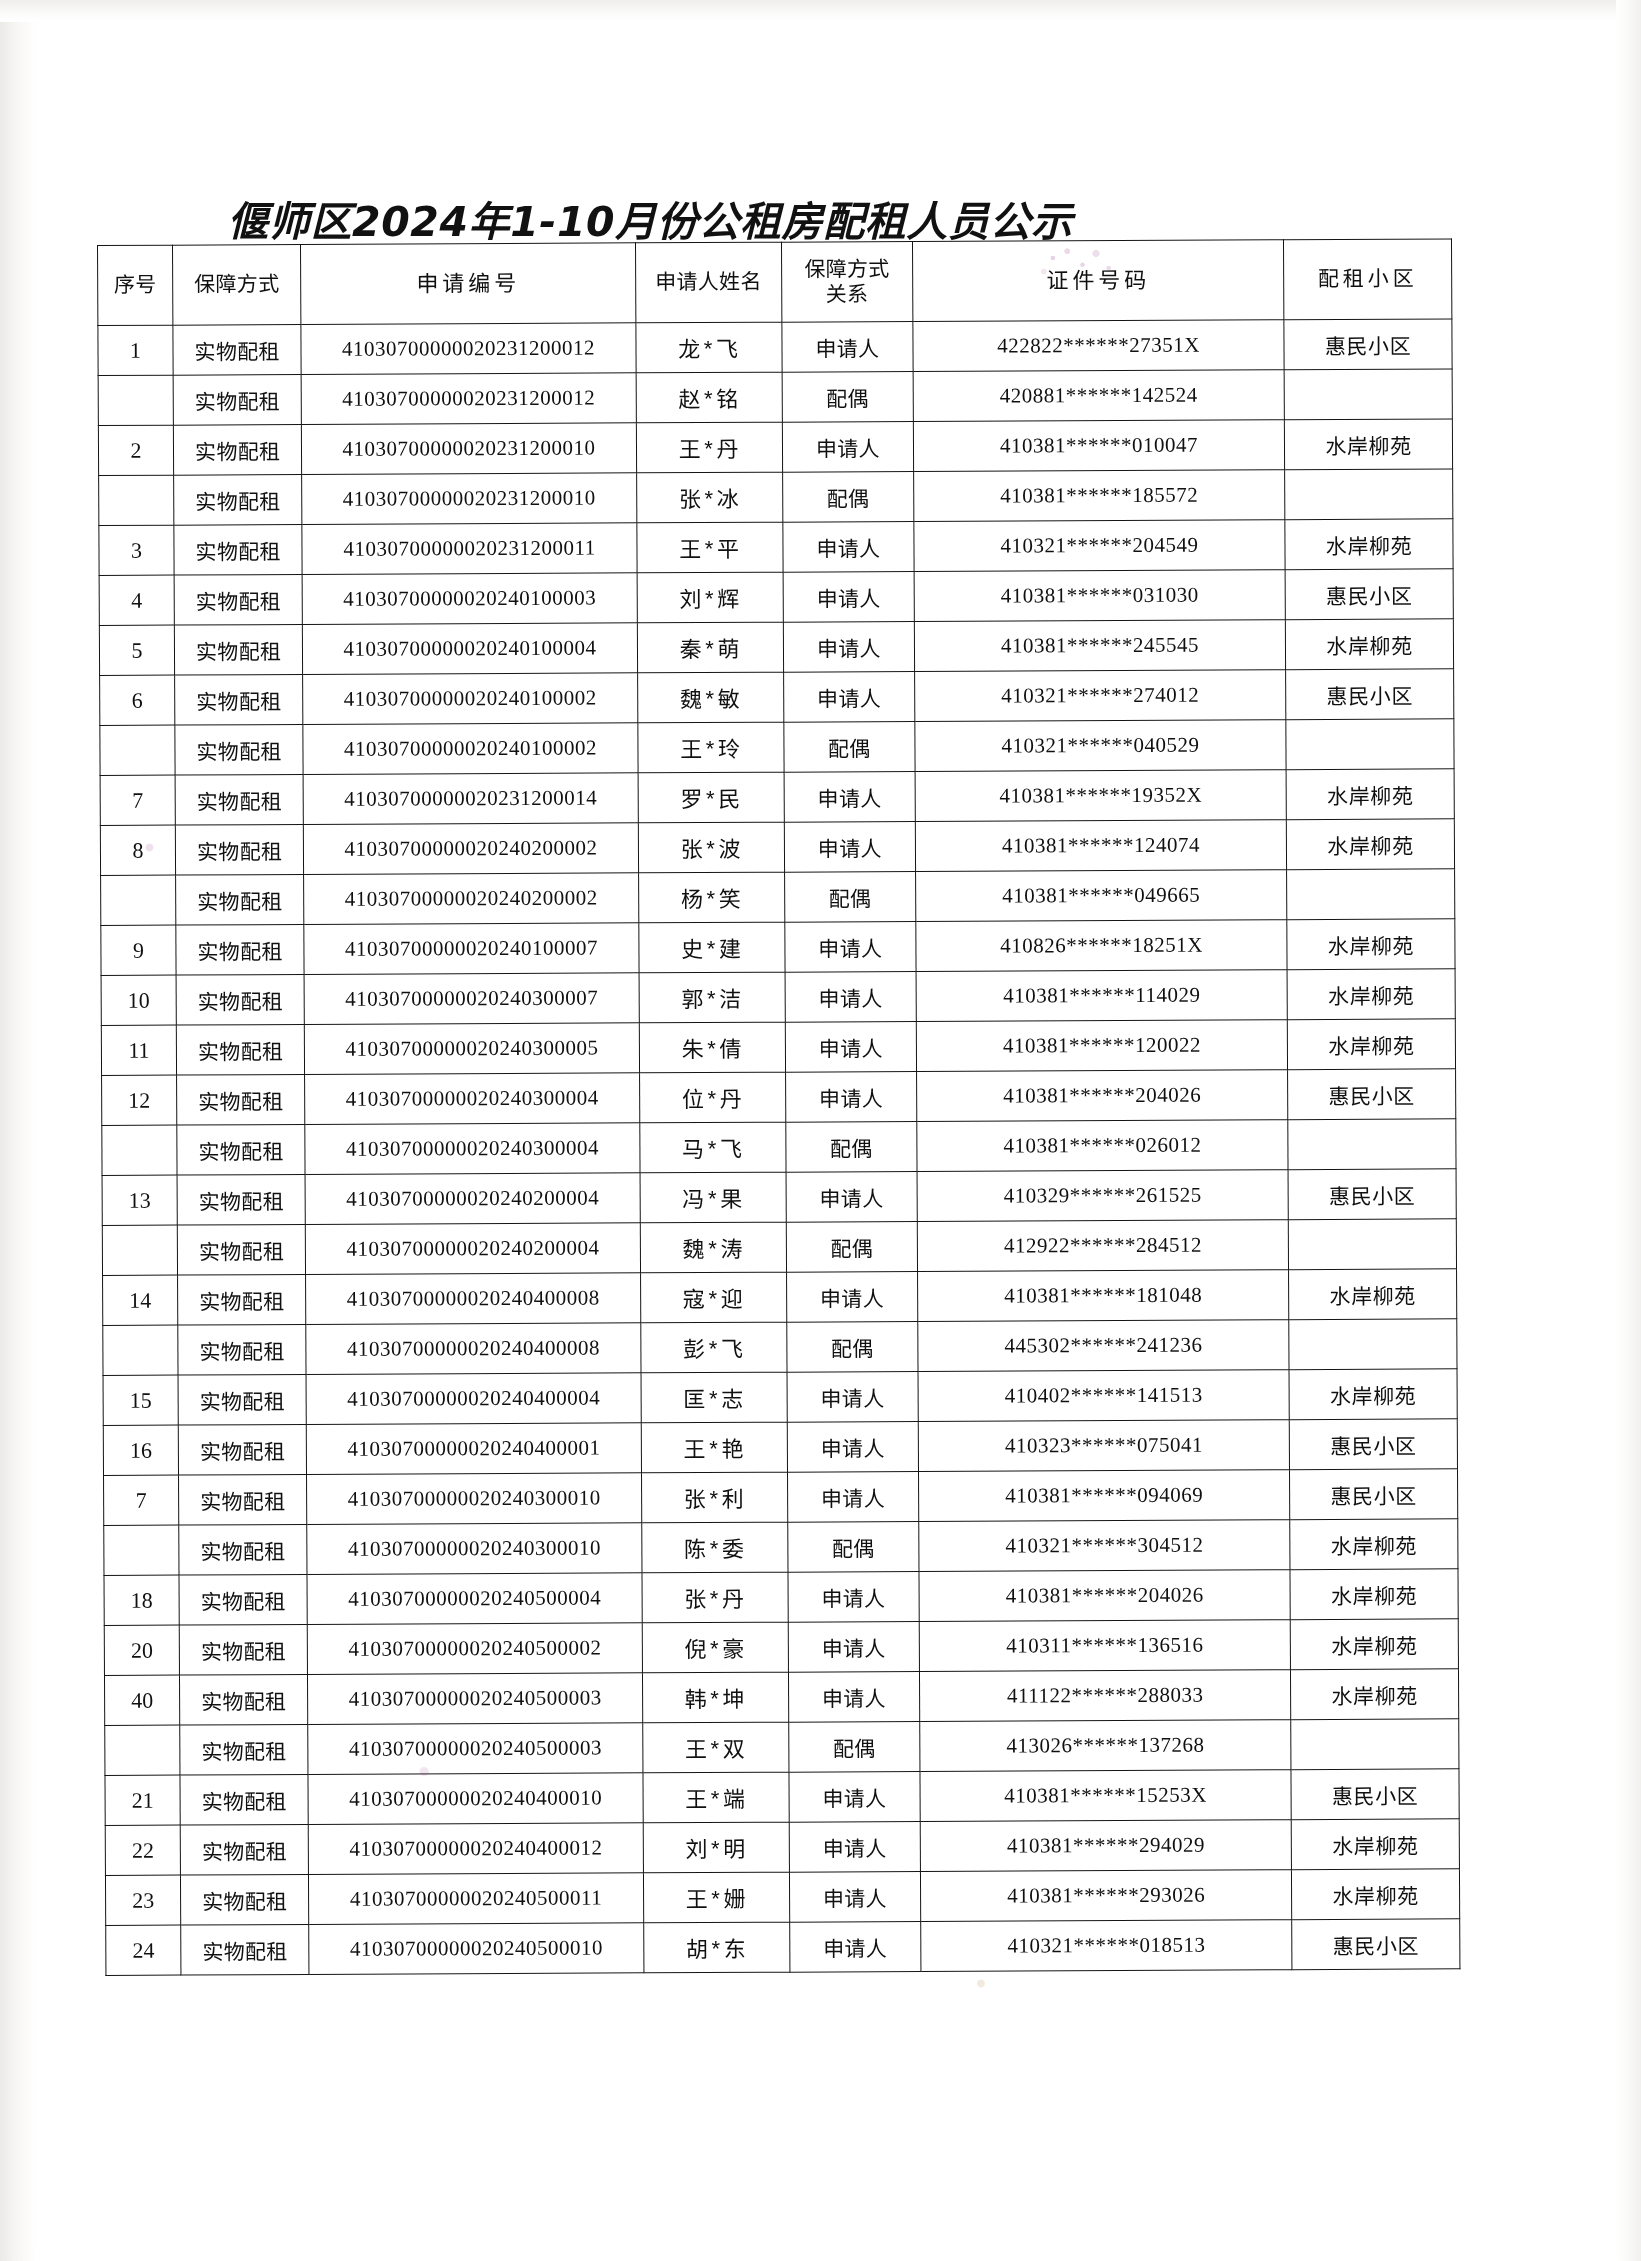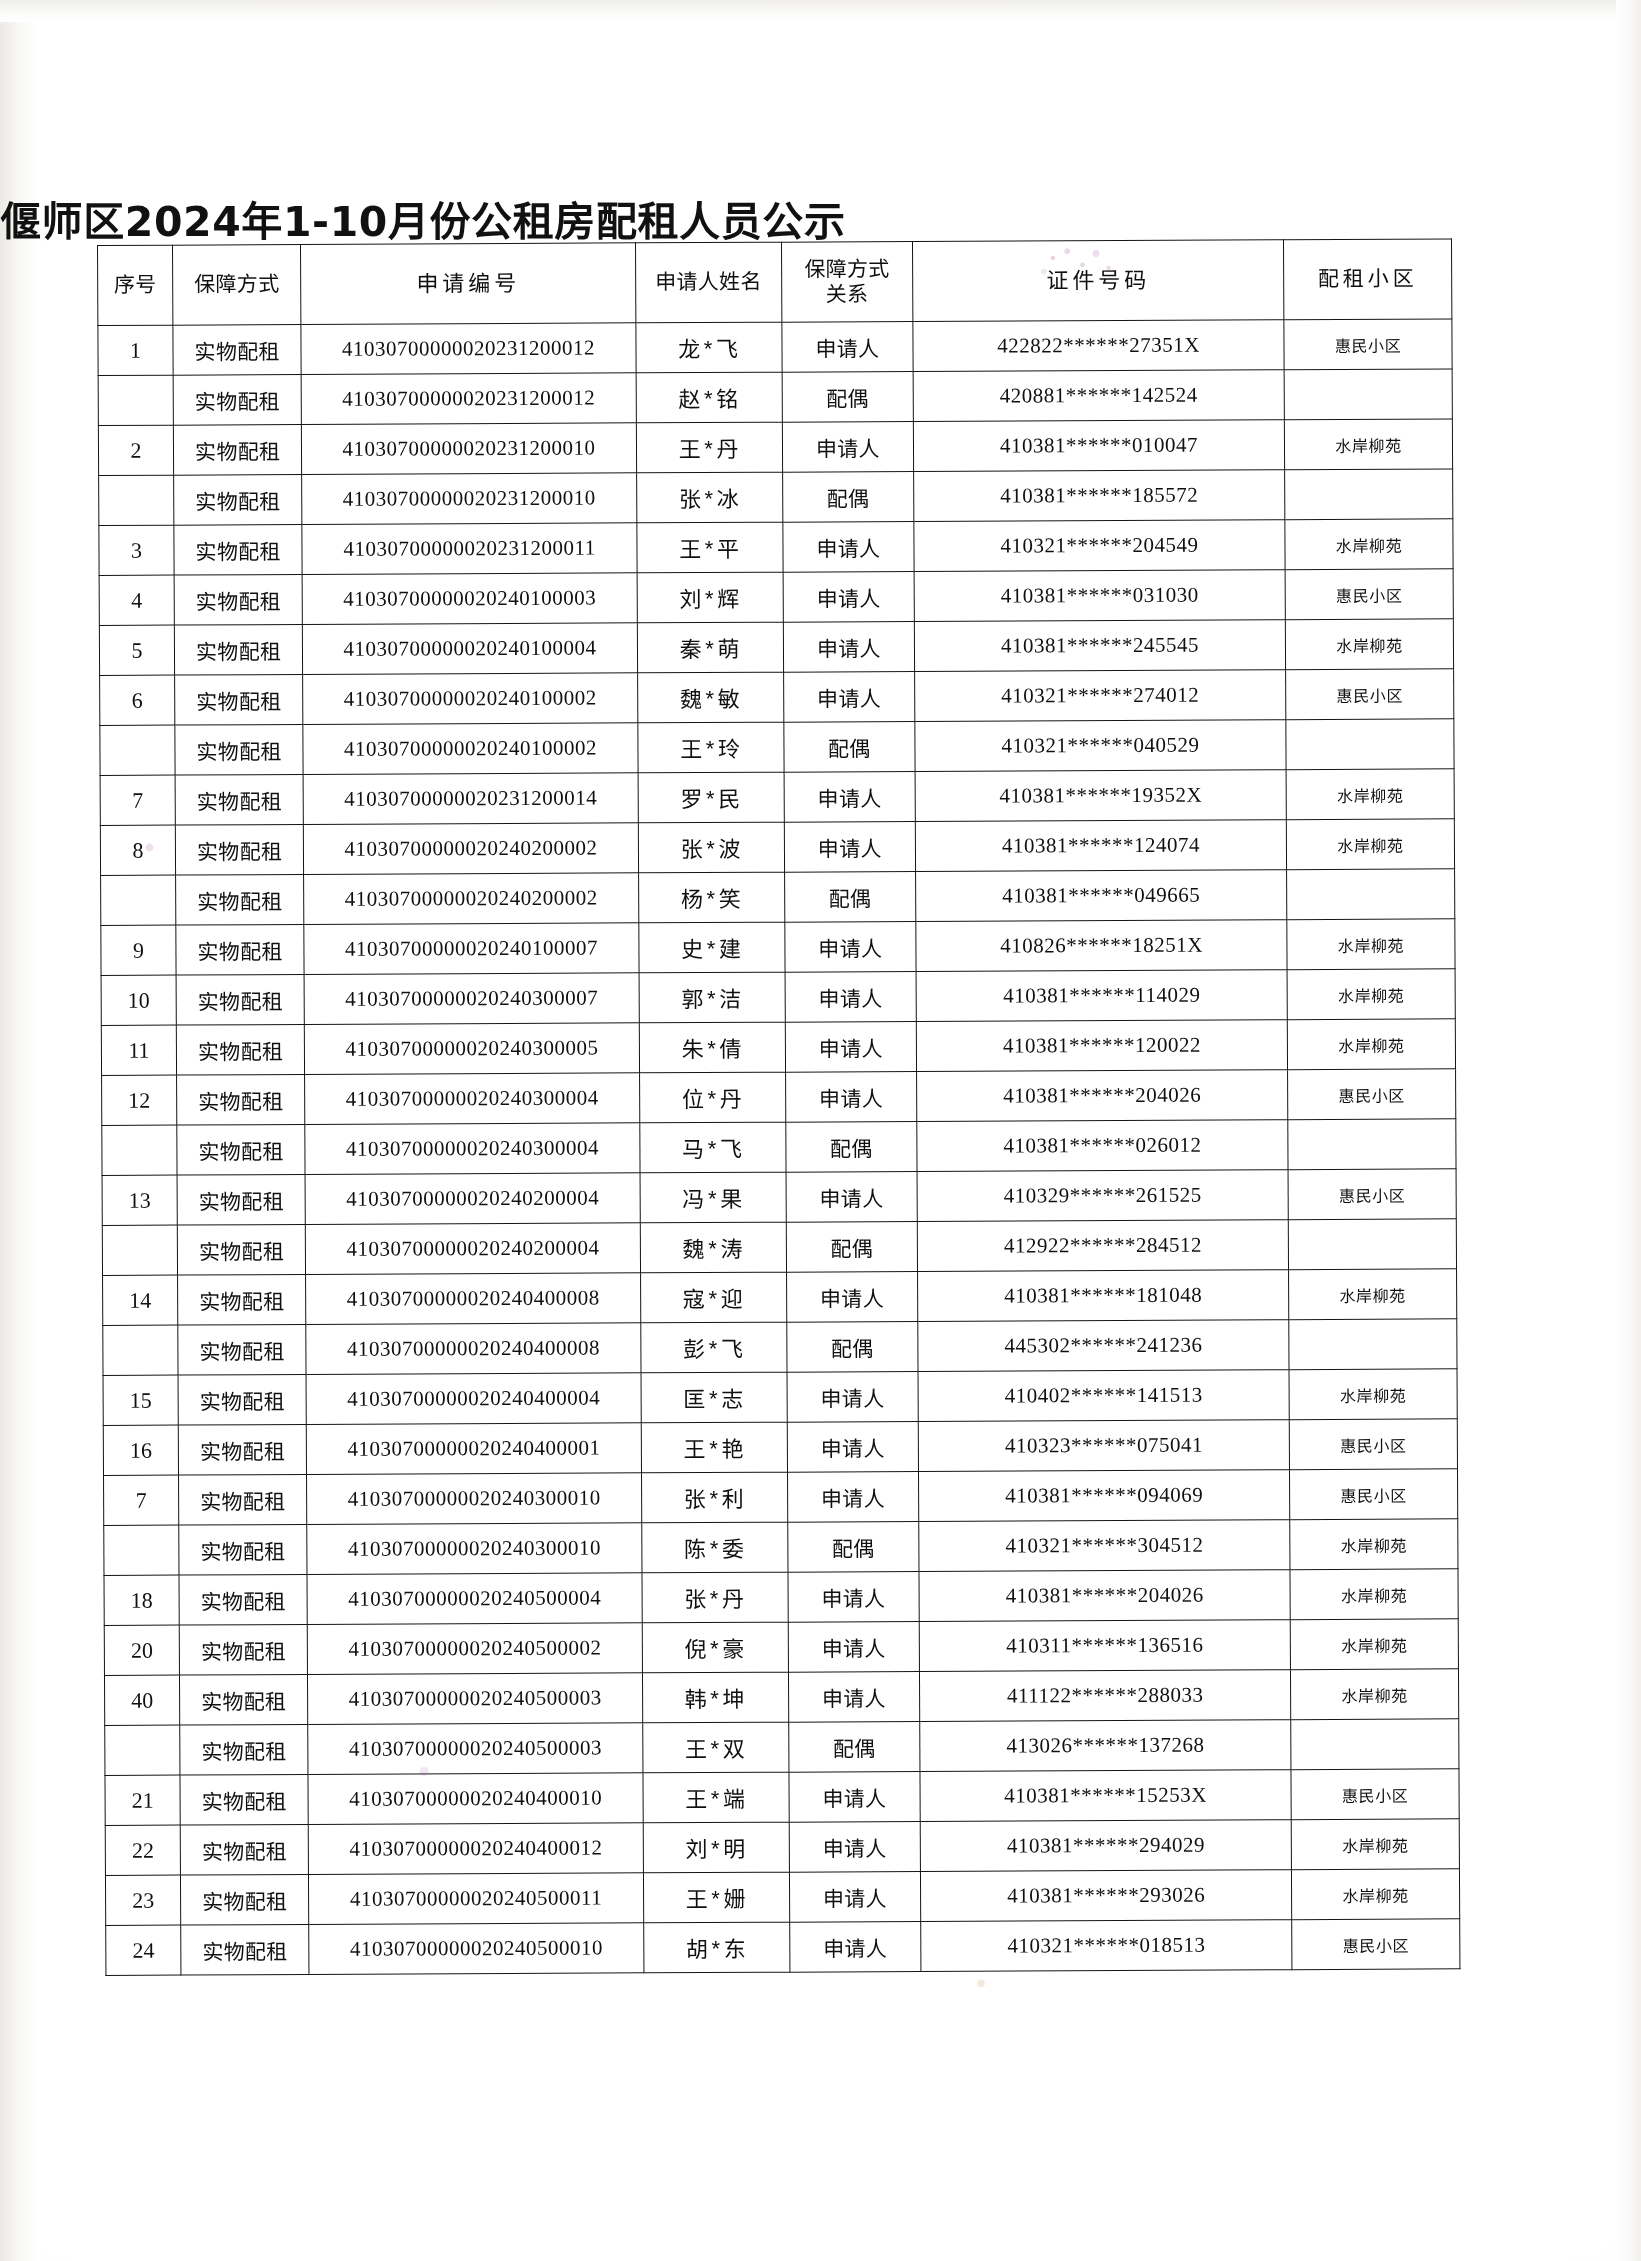--- a/index.html
+++ b/index.html
@@ -47,27 +47,28 @@
     position: absolute;
     inset: 0;
   }
 
   
   .doc-title {
     position: absolute;
     top: 188px;
     left: 0;
     width: 1300px;
-    text-align: left;
+    text-align: center;
     font-family: "DejaVu Sans", "Liberation Sans", sans-serif;
     font-size: 41px;
     font-weight: bold;
     letter-spacing: 0.6px;
     color: #111111;
     white-space: nowrap;
+    font-style: italic;
   }
 
   
   .table-wrap {
     position: absolute;
     top: 245px;
     left: 97px;
     width: 1355px;
     
     transform: rotate(-0.28deg);
@@ -127,21 +128,21 @@
     font-family: "Liberation Serif", "DejaVu Serif", serif;
     font-size: 22px;
   }
   td.name {
     font-family: Liberation Mono, monospace;
     font-size: 22px;
     letter-spacing: 1.3px;
   }
   td.estate {
     font-family: Liberation Serif, serif;
-    font-size: 16px;
+    font-size: 21px;
     letter-spacing: 0.6px;
   }
   td.blank { background: #ffffff; }
 
   
   .stamp-smudge {
     position: absolute;
     top: 240px;
     left: 1033px;
     width: 90px;

